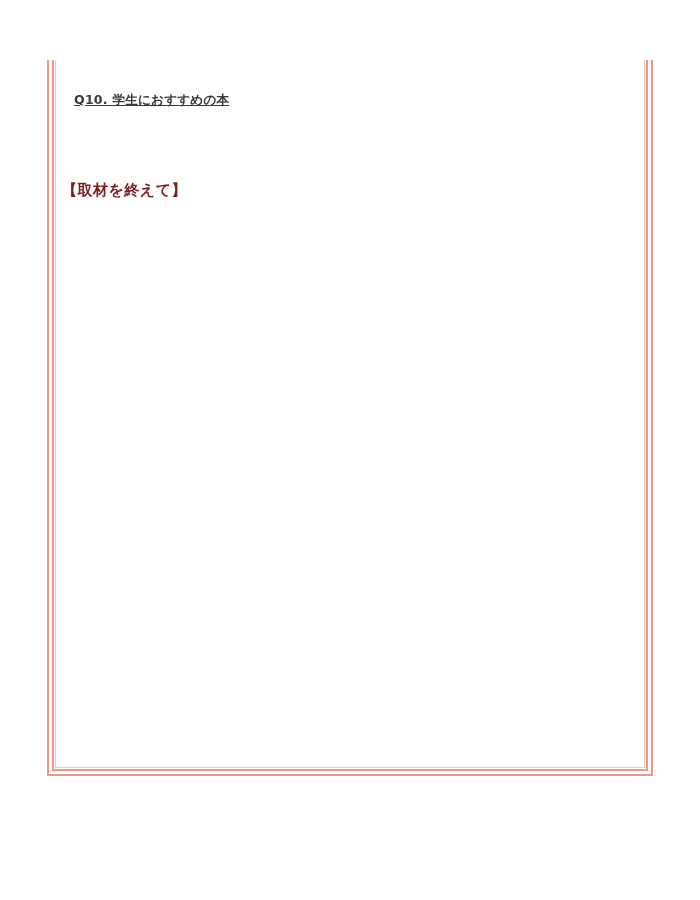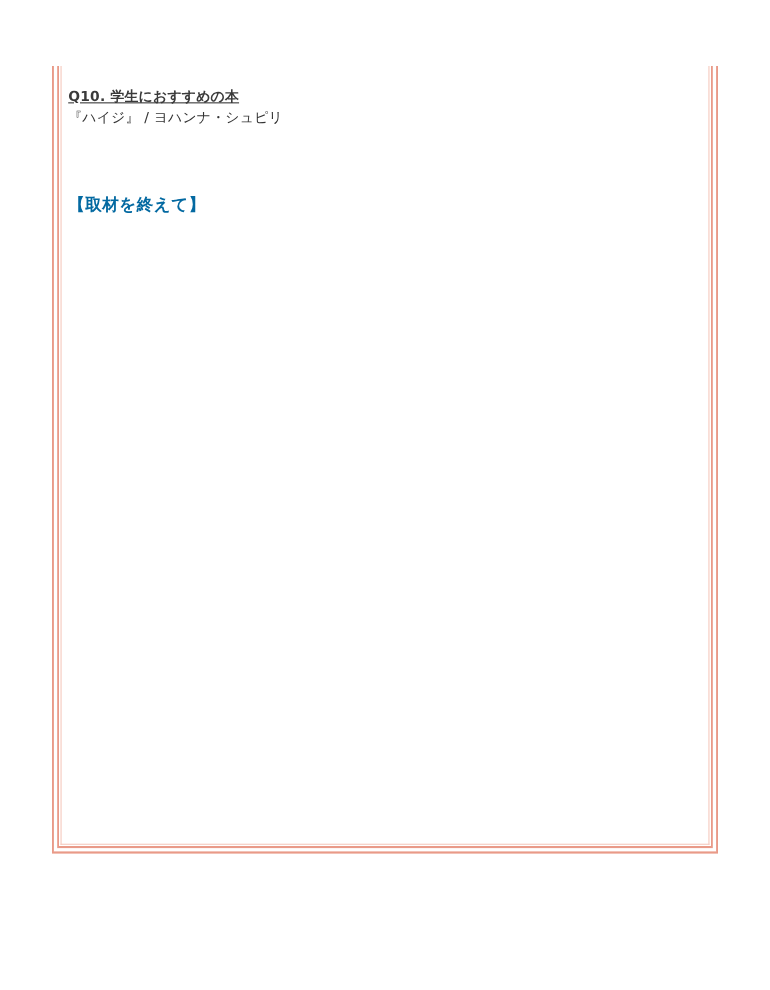--- a/index.html
+++ b/index.html
@@ -45,49 +45,48 @@
     top: 78px;
     width: 580px;
     font-size: 12.6px;
     line-height: 19.3px;
     letter-spacing: 0.2px;
   }
   .q-title {
     font-weight: bold;
     text-decoration: underline;
     color: #3a3a3a;
-    margin: 0;
+    margin: 12px;
   }
   p {
     margin: 0;
   }
   .gap-small { height: 19px; }
   .gap-large { height: 38px; }
   .section-heading {
-    color: #0369a1;
+    color: #7f1d1d;
     font-size: 15px;
     font-weight: bold;
     line-height: 24px;
     margin: 0 0 5px 0;
     letter-spacing: 0.5px;
   }
   .signature {
     margin: 0;
   }
 </style>
 </head>
 <body>
 
 <div class="frame"></div>
 
 <div class="content">
 
   <div>
     <p class="q-title">Q10.  学生におすすめの本</p>
-    <p>『ハイジ』 / ヨハンナ・シュピリ</p>
   </div>
 
   <div class="gap-small"></div>
 
 
   <div class="gap-large"></div>
 
   <h2 class="section-heading">【取材を終えて】</h2>
 
 

